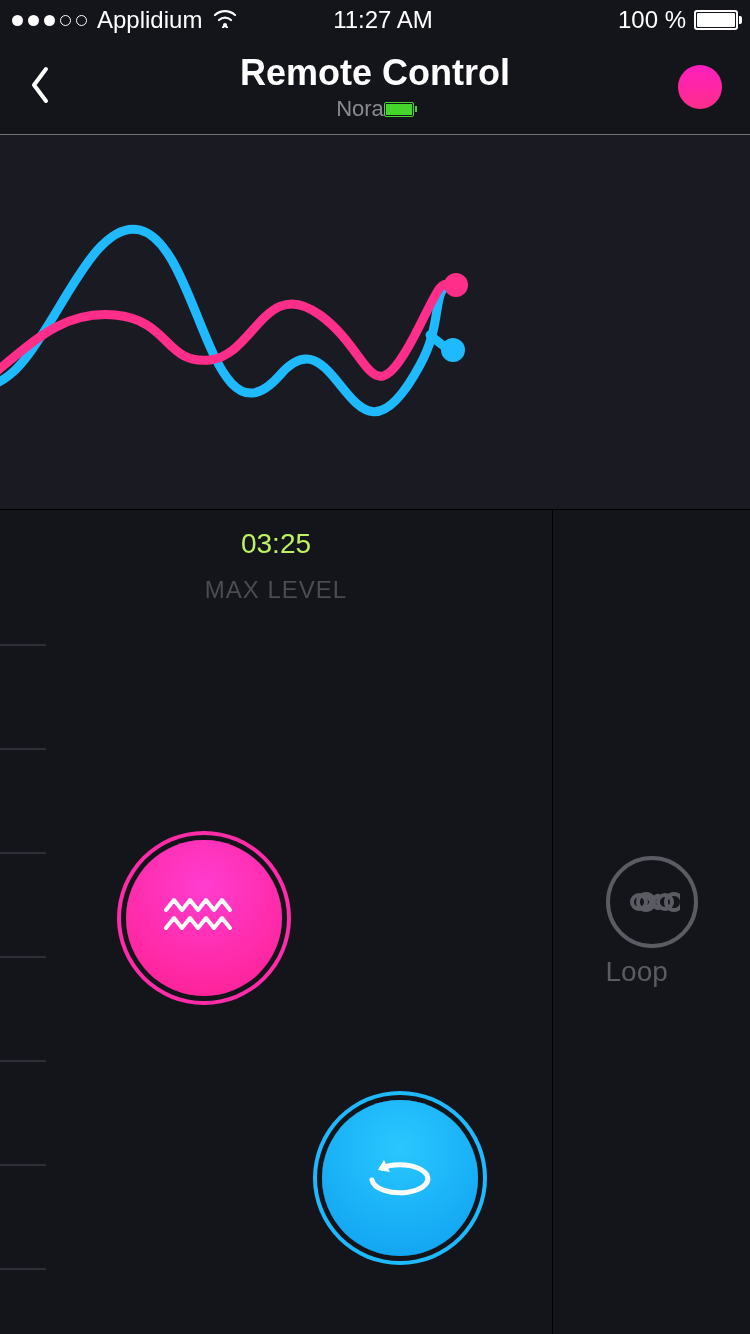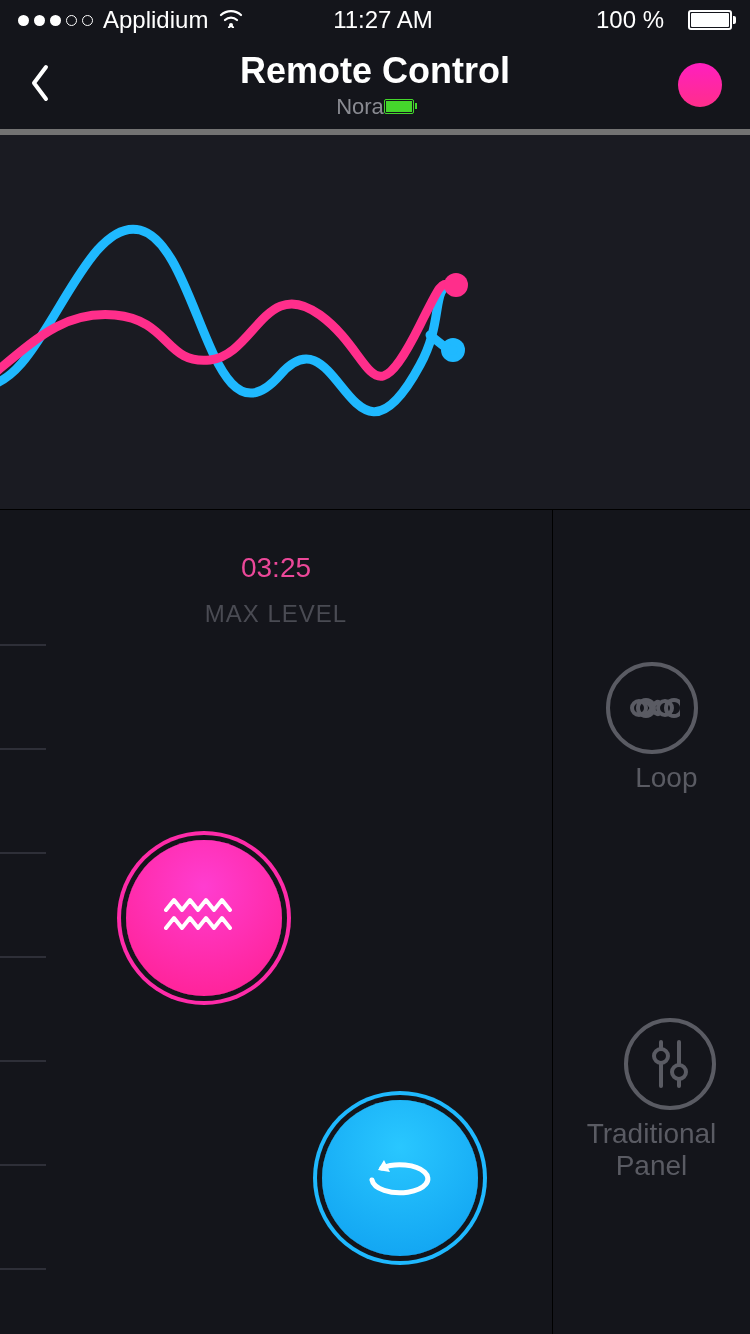--- a/index.html
+++ b/index.html
@@ -1,60 +1,60 @@
 <!DOCTYPE html>
 <html><head>
 <meta charset="utf-8">
 <style>
   * { margin: 0; padding: 0; box-sizing: border-box; font-family: -apple-system, "Helvetica Neue", Helvetica, Arial, sans-serif; }
   html, body { width: 750px; height: 1334px; background: #14151b; color: #fff; overflow: hidden; }
 
   
-  .status-bar { height: 40px; display: flex; align-items: center; justify-content: space-between; padding: 0 18px; font-size: 24px; color: #fff; }
+  .status-bar { height: 40px; display: flex; align-items: center; justify-content: space-between; padding: 0 12px; font-size: 24px; color: #fff; }
   .status-left { display: flex; align-items: center; gap: 10px; }
   .dots { display: flex; gap: 5px; }
   .dot { width: 11px; height: 11px; border-radius: 50%; background: #fff; }
   .dot.empty { background: transparent; border: 1.5px solid #fff; }
   .status-center { position: absolute; left: 16px; right: 0; text-align: center; font-size: 24px; font-weight: 500; pointer-events: none; }
-  .status-right { display: flex; align-items: center; gap: 24px; font-size: 24px; }
+  .status-right { display: flex; align-items: center; gap: 8px; font-size: 24px; }
   .battery-icon { width: 44px; height: 20px; border: 2px solid #fff; border-radius: 3px; position: relative; }
   .battery-icon::after { content: ""; position: absolute; right: -6px; top: 4px; width: 3px; height: 8px; background: #fff; border-radius: 0 2px 2px 0; }
   .battery-fill { position: absolute; left: 1px; top: 1px; bottom: 1px; right: 1px; background: #fff; border-radius: 1px; }
 
   
-  .nav { height: 95px; display: flex; align-items: center; justify-content: space-between; padding: 0 28px; position: relative; border-bottom: 6px solid #737373; }
+  .nav { height: 95px; display: flex; align-items: center; justify-content: space-between; padding: 0 28px; position: relative; border-bottom: 1px solid #737373; }
   .nav-title-block { position: absolute; left: 0; right: 0; text-align: center; pointer-events: none; }
   .nav-title { font-size: 36px; font-weight: 600; }
   .nav-sub { display: flex; align-items: center; justify-content: center; gap: 0; font-size: 22px; color: #8a8b92; margin-top: 2px; }
   .mini-batt { width: 30px; height: 15px; border: 1.5px solid #45d62c; border-radius: 2px; position: relative; display: inline-block; }
   .mini-batt::after { content: ""; position: absolute; right: -4px; top: 3px; width: 2px; height: 6px; background: #45d62c; }
   .mini-batt-fill { position: absolute; left: 1px; top: 1px; bottom: 1px; right: 1px; background: #45d62c; }
   .nav-dot { width: 44px; height: 44px; border-radius: 50%; background: linear-gradient(180deg, #ff1fbf, #ff2e8b); }
 
   
   .wave-area { height: 375px; background: #1a1b22; position: relative; border-bottom: 1px solid #000; overflow: hidden; }
 
   
   .lower { position: absolute; top: 510px; left: 0; right: 0; bottom: 0; display: flex; }
   .control-pane { flex: 1; position: relative; }
-  .timer { text-align: center; font-size: 28px; color: #ec4899; margin-top: 42px; }
+  .timer { text-align: center; font-size: 28px; color: #bef264; margin-top: 18px; }
   .level-label { text-align: center; font-size: 24px; color: #4a4b53; margin-top: 16px; letter-spacing: 1px; }
 
   
   .ticks { position: absolute; left: 0; top: 134px; bottom: 0; width: 46px; }
   .tick { height: 2px; background: #2e2f38; margin-bottom: 102px; width: 46px; }
 
   
   .knob { position: absolute; width: 156px; height: 156px; border-radius: 50%; display: flex; align-items: center; justify-content: center; }
   .knob-pink { left: 126px; top: 330px; background: radial-gradient(circle at 50% 30%, #ff3dd0, #ff1e8e); box-shadow: 0 0 0 5px #14151b, 0 0 0 9px #ff2ba9; }
   .knob-blue { left: 322px; top: 590px; background: radial-gradient(circle at 50% 30%, #29c7ff, #0e9ff0); box-shadow: 0 0 0 5px #14151b, 0 0 0 9px #1fb9ff; }
 
   
   .side { width: 198px; border-left: 1px solid #000; display: flex; flex-direction: column; justify-content: space-around; align-items: center; padding: 40px 0; }
-  .side-item { display: flex; flex-direction: column; align-items: flex-end; gap: 8px; color: #5a5b63; }
+  .side-item { display: flex; flex-direction: column; align-items: flex-start; gap: 8px; color: #5a5b63; }
   .side-item.active { color: #ff2e8b; }
   .side-icon-ring { width: 92px; height: 92px; border: 4px solid currentColor; border-radius: 50%; display: flex; align-items: center; justify-content: center; position: relative; }
   .side-label { font-size: 28px; text-align: center; line-height: 1.15; }
 </style>
 </head>
 <body>
 
 <div class="status-bar">
   <div class="status-left">
     <span class="dots">
@@ -149,26 +149,14 @@
         <svg width="56" height="30" viewBox="0 0 56 30">
             <path d="M14 15 a8 8 0 1 1 0 0.001 M42 15 a8 8 0 1 1 0 0.001 M20 10 C 26 4, 30 26, 36 20 M20 20 C 26 26, 30 4, 36 10" stroke="currentColor" stroke-width="4" fill="none"></path>
         <path d="M8 15 a7 7 0 1 0 14 0 a7 7 0 1 0 -14 0 M34 15 a7 7 0 1 0 14 0 a7 7 0 1 0 -14 0" stroke="currentColor" stroke-width="4" fill="none"></path>
         <path d="M21 11 C 27 5, 29 25, 35 19 M21 19 C 27 25, 29 5, 35 11" stroke="currentColor" stroke-width="4" fill="none"></path>
           </svg>
       </div>
       <div class="side-label">Loop</div>
     </div>
 
 
-    <div class="side-item">
-      <div class="side-icon-ring">
-        <svg width="50" height="56" viewBox="0 0 50 56">
-          <line x1="16" y1="6" x2="16" y2="50" stroke="currentColor" stroke-width="4" stroke-linecap="round"></line>
-          <circle cx="16" cy="20" r="7" fill="#14151b" stroke="currentColor" stroke-width="4"></circle>
-          <line x1="34" y1="6" x2="34" y2="50" stroke="currentColor" stroke-width="4" stroke-linecap="round"></line>
-          <circle cx="34" cy="36" r="7" fill="#14151b" stroke="currentColor" stroke-width="4"></circle>
-        </svg>
-      </div>
-      <div class="side-label" style="white-space:pre-line;">Traditional
-Panel</div>
-    </div>
   </div>
 </div>
 
 </body></html>

